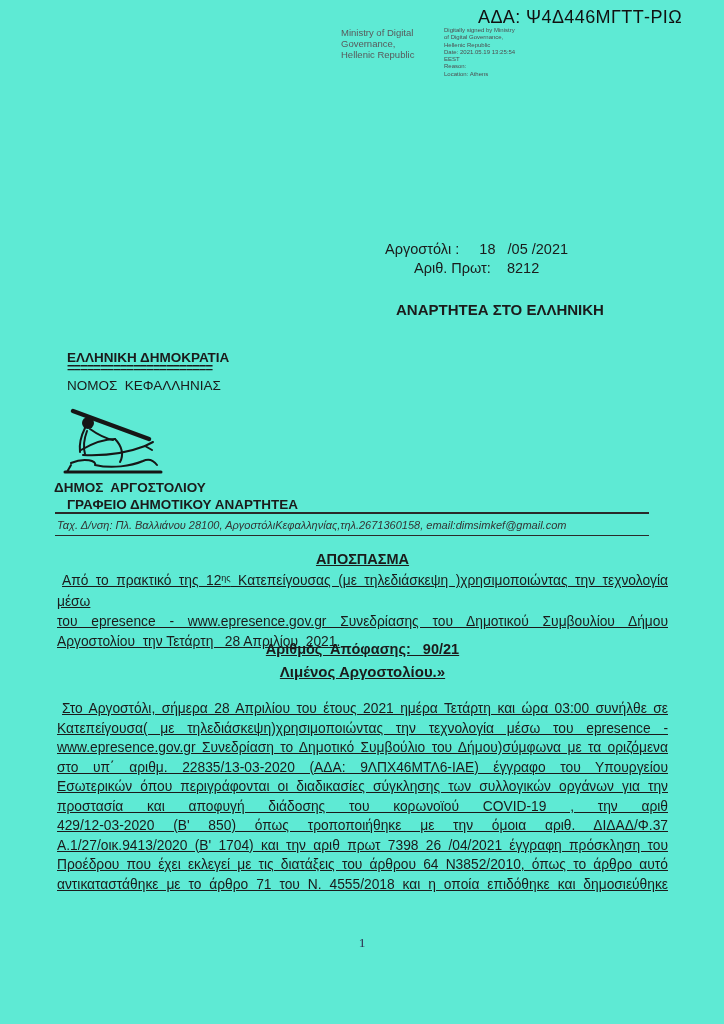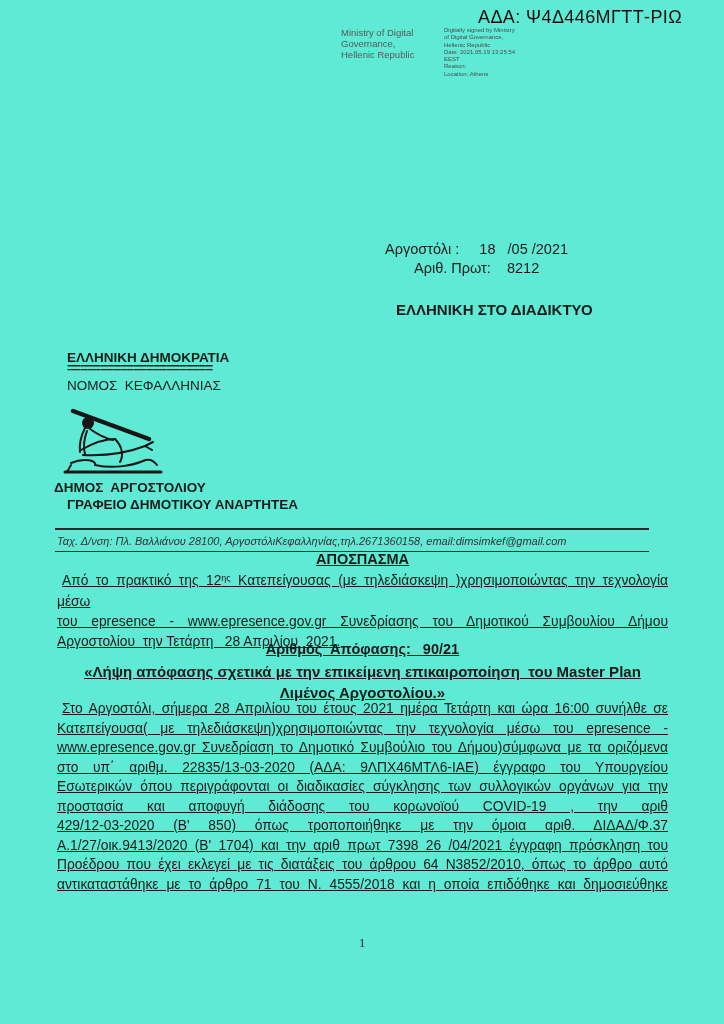--- a/index.html
+++ b/index.html
@@ -26,21 +26,20 @@
   .republic{left:67px;top:350px;font-size:13.5px;}
   .divider{left:67px;top:361px;font-size:13px;font-weight:bold;letter-spacing:-1px;line-height:13px;}
   .prefecture{left:67px;top:378px;font-size:13.5px;}
   .emblem{left:57px;top:405px;}
   .municipality{left:54px;top:480px;font-size:13.5px;}
   .office{left:67px;top:497px;font-size:13.5px;}
   .addressbar{
     left:55px;top:512px;width:592px;
     border-top:2px solid #2a2a2a;border-bottom:1.4px solid #2a2a2a;
     padding:1px 0 2px 2px;
-    margin-top:16px;
   }
   .address{font-style:italic;font-size:11px;color:#333;}
 
   .col{left:57px;width:611px;text-decoration:underline;}
   .extract-title{top:551px;font-size:14.5px;text-decoration:underline;}
   .intro{top:571px;font-size:13.8px;line-height:20px;}
   .jline{text-align:justify;text-align-last:justify;overflow:hidden;}
   .lastline{text-align:right;text-align-last:left;}
   .indent{text-indent:5px;}
   .sup{font-size:9px;position:relative;top:-4px;}
@@ -65,21 +64,21 @@
 of Digital Governance,
 Hellenic Republic
 Date: 2021.05.19 13:25:54
 EEST
 Reason:
 Location: Athens</div>
 
   <div class="abs dateline pre">Αργοστόλι :     18   /05 /2021</div>
   <div class="abs protline pre">Αριθ. Πρωτ:    8212</div>
 
-  <div class="abs posting b">ΕΛΛΗΝΙΚΗ ΣΤΟ ΔΙΑΔΙΚΤΥΟ</div>
+  <div class="abs posting b">ΑΝΑΡΤΗΤΕΑ ΣΤΟ ΕΛΛΗΝΙΚΗ</div>
 
   <div class="abs republic b">ΕΛΛΗΝΙΚΗ ΔΗΜΟΚΡΑΤΙΑ</div>
   <div class="abs divider">======================</div>
   <div class="abs prefecture pre">ΝΟΜΟΣ  ΚΕΦΑΛΛΗΝΙΑΣ</div>
 
   <div class="abs emblem">
     <svg width="118" height="74" viewBox="0 0 118 74" xmlns="http://www.w3.org/2000/svg">
       <path class="ln" d="M16,6 L92,34" style="stroke-width:4.5"></path>
       <circle cx="31" cy="18" r="6" fill="#161616"></circle>
       <path class="ln" d="M28,23 C24,31 22,39 23,47"></path>
@@ -105,26 +104,25 @@
   <div class="abs col ctr extract-title b">ΑΠΟΣΠΑΣΜΑ</div>
 
   <div class="abs col intro">
     <div class="jline indent"><span>Από το πρακτικό της 12</span><span class="sup">ης</span><span> Κατεπείγουσας (με τηλεδιάσκεψη )χρησιμοποιώντας την τεχνολογία μέσω</span></div>
     <div class="jline">του epresence - www.epresence.gov.gr Συνεδρίασης του Δημοτικού Συμβουλίου Δήμου</div>
     <div class="lastline prewrap">Αργοστολίου  την Τετάρτη   28 Απριλίου  2021.</div>
   </div>
 
   <div class="abs col ctr decnum b pre">Αριθμός  Απόφασης:   90/21</div>
   <div class="abs col subject b ctr">
-    <div class="prewrap">«Λήψη απόφασης σχετικά με την επικείμενη επικαιροποίηση  του Master Plan</div>
     <div class="prewrap">Λιμένος Αργοστολίου.»</div>
   </div>
 
   <div class="abs col bodypara">
-    <div class="jline indent">Στο Αργοστόλι, σήμερα 28 Απριλίου του έτους 2021 ημέρα Τετάρτη και ώρα 16:00 συνήλθε σε</div>
+    <div class="jline indent">Στο Αργοστόλι, σήμερα 28 Απριλίου του έτους 2021 ημέρα Τετάρτη και ώρα 03:00 συνήλθε σε</div>
     <div class="jline">Κατεπείγουσα( με τηλεδιάσκεψη)χρησιμοποιώντας την τεχνολογία μέσω του epresence -</div>
     <div class="jline">www.epresence.gov.gr Συνεδρίαση το Δημοτικό Συμβούλιο του Δήμου)σύμφωνα με τα οριζόμενα</div>
     <div class="jline">στο υπ΄ αριθμ. 22835/13-03-2020 (ΑΔΑ: 9ΛΠΧ46ΜΤΛ6-ΙΑΕ) έγγραφο του Υπουργείου</div>
     <div class="jline">Εσωτερικών όπου περιγράφονται οι διαδικασίες σύγκλησης των συλλογικών οργάνων για την</div>
     <div class="jline">προστασία και αποφυγή διάδοσης του κορωνοϊού COVID-19 , την αριθ</div>
     <div class="jline">429/12-03-2020 (Β' 850) όπως τροποποιήθηκε με την όμοια αριθ. ΔΙΔΑΔ/Φ.37</div>
     <div class="jline">Α.1/27/οικ.9413/2020 (Β' 1704) και την αριθ πρωτ 7398 26 /04/2021 έγγραφη πρόσκληση του</div>
     <div class="jline">Προέδρου που έχει εκλεγεί με τις διατάξεις του άρθρου 64 Ν3852/2010, όπως το άρθρο αυτό</div>
     <div class="jline">αντικαταστάθηκε με το άρθρο 71 του Ν. 4555/2018 και η οποία επιδόθηκε και δημοσιεύθηκε</div>
   </div>

